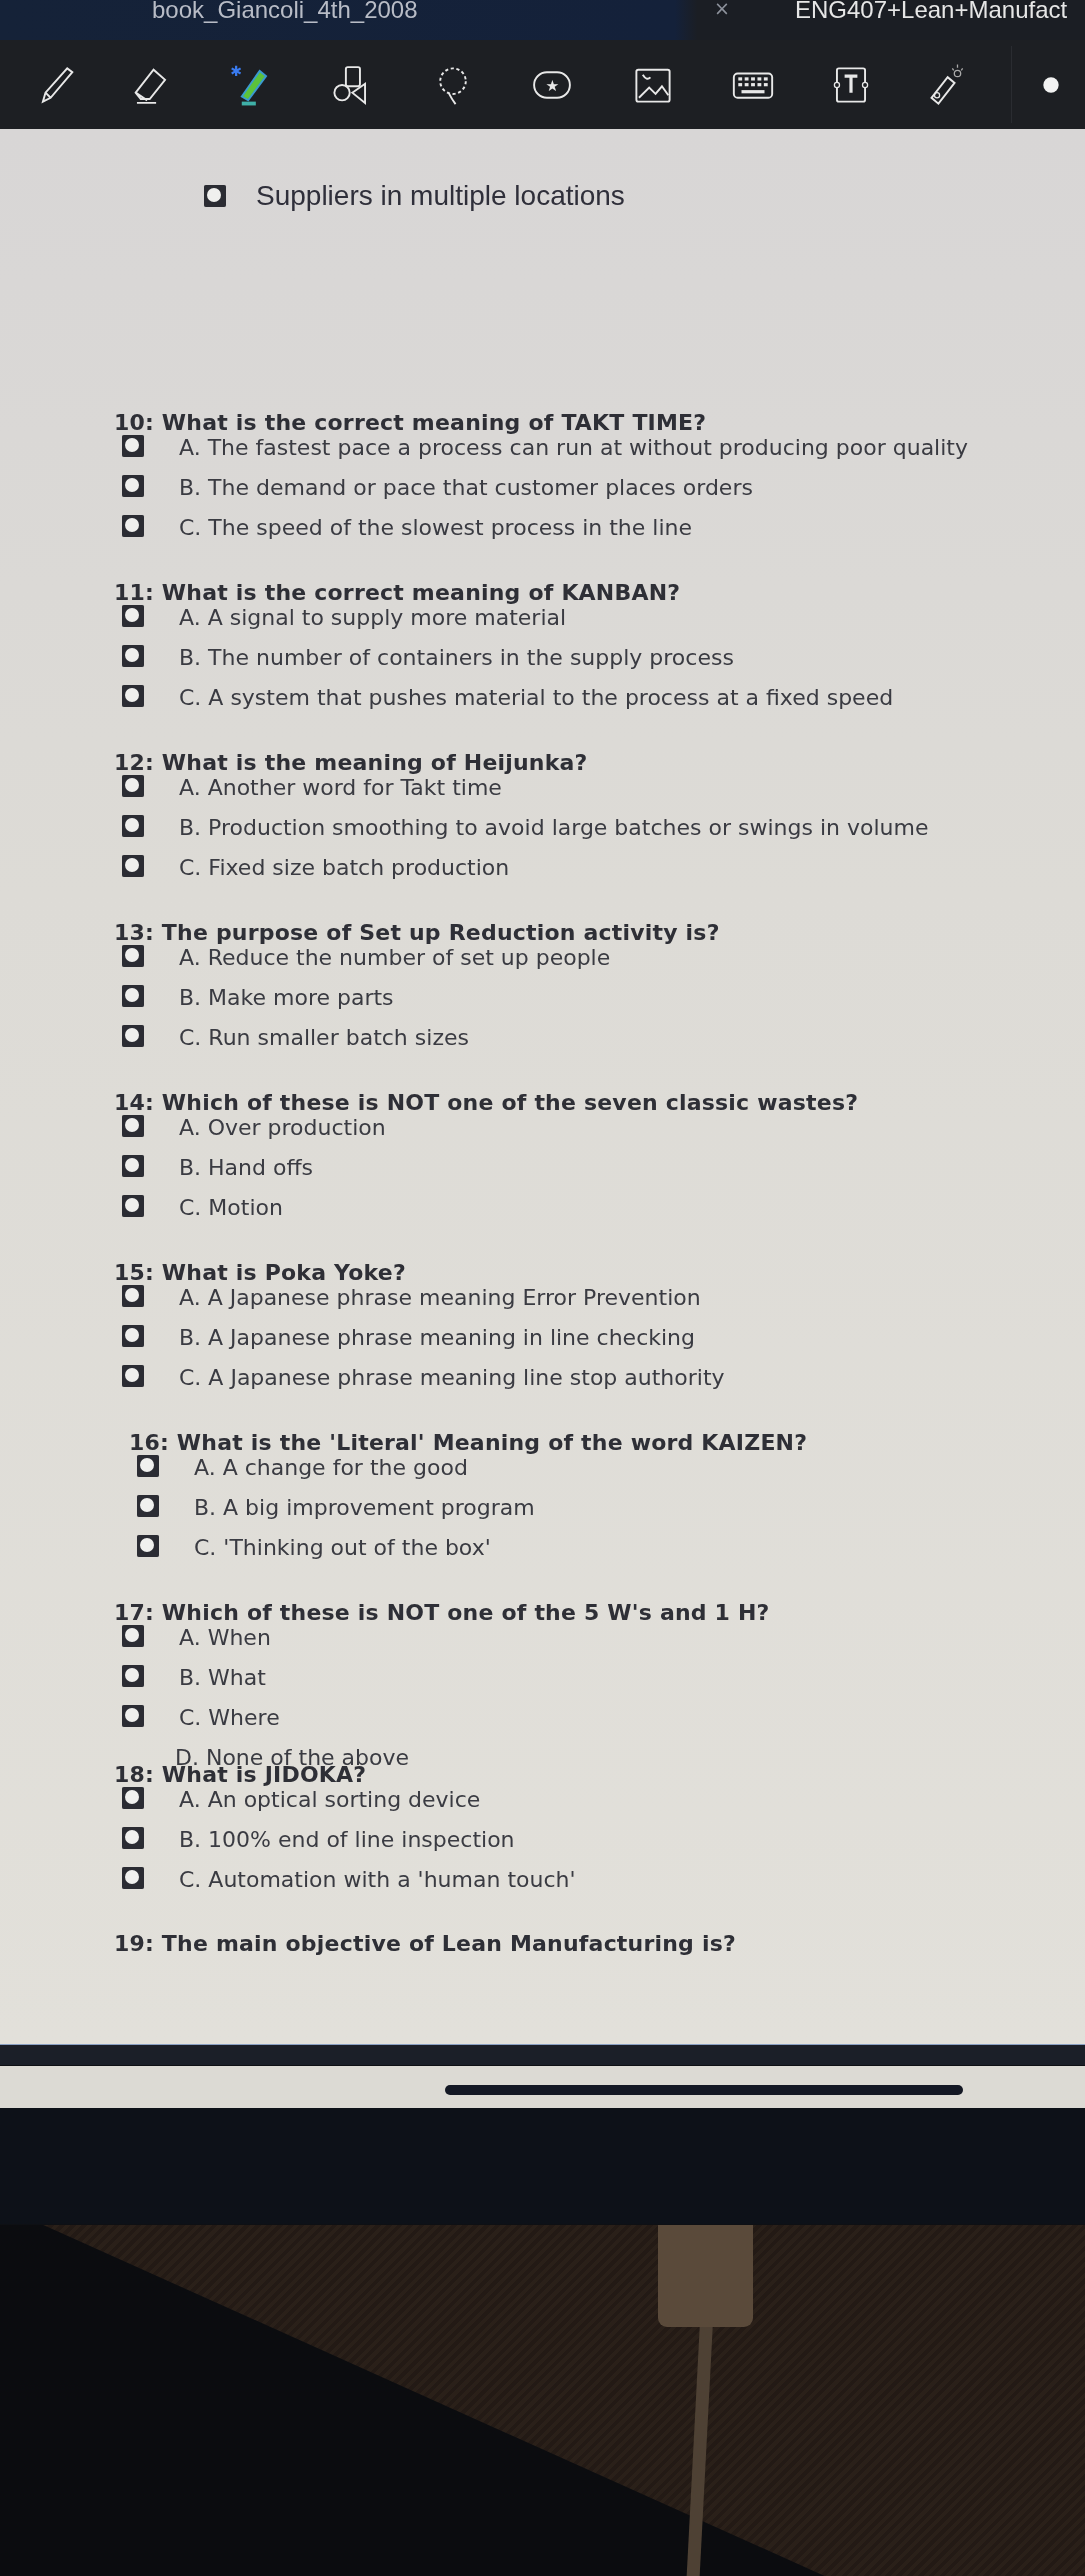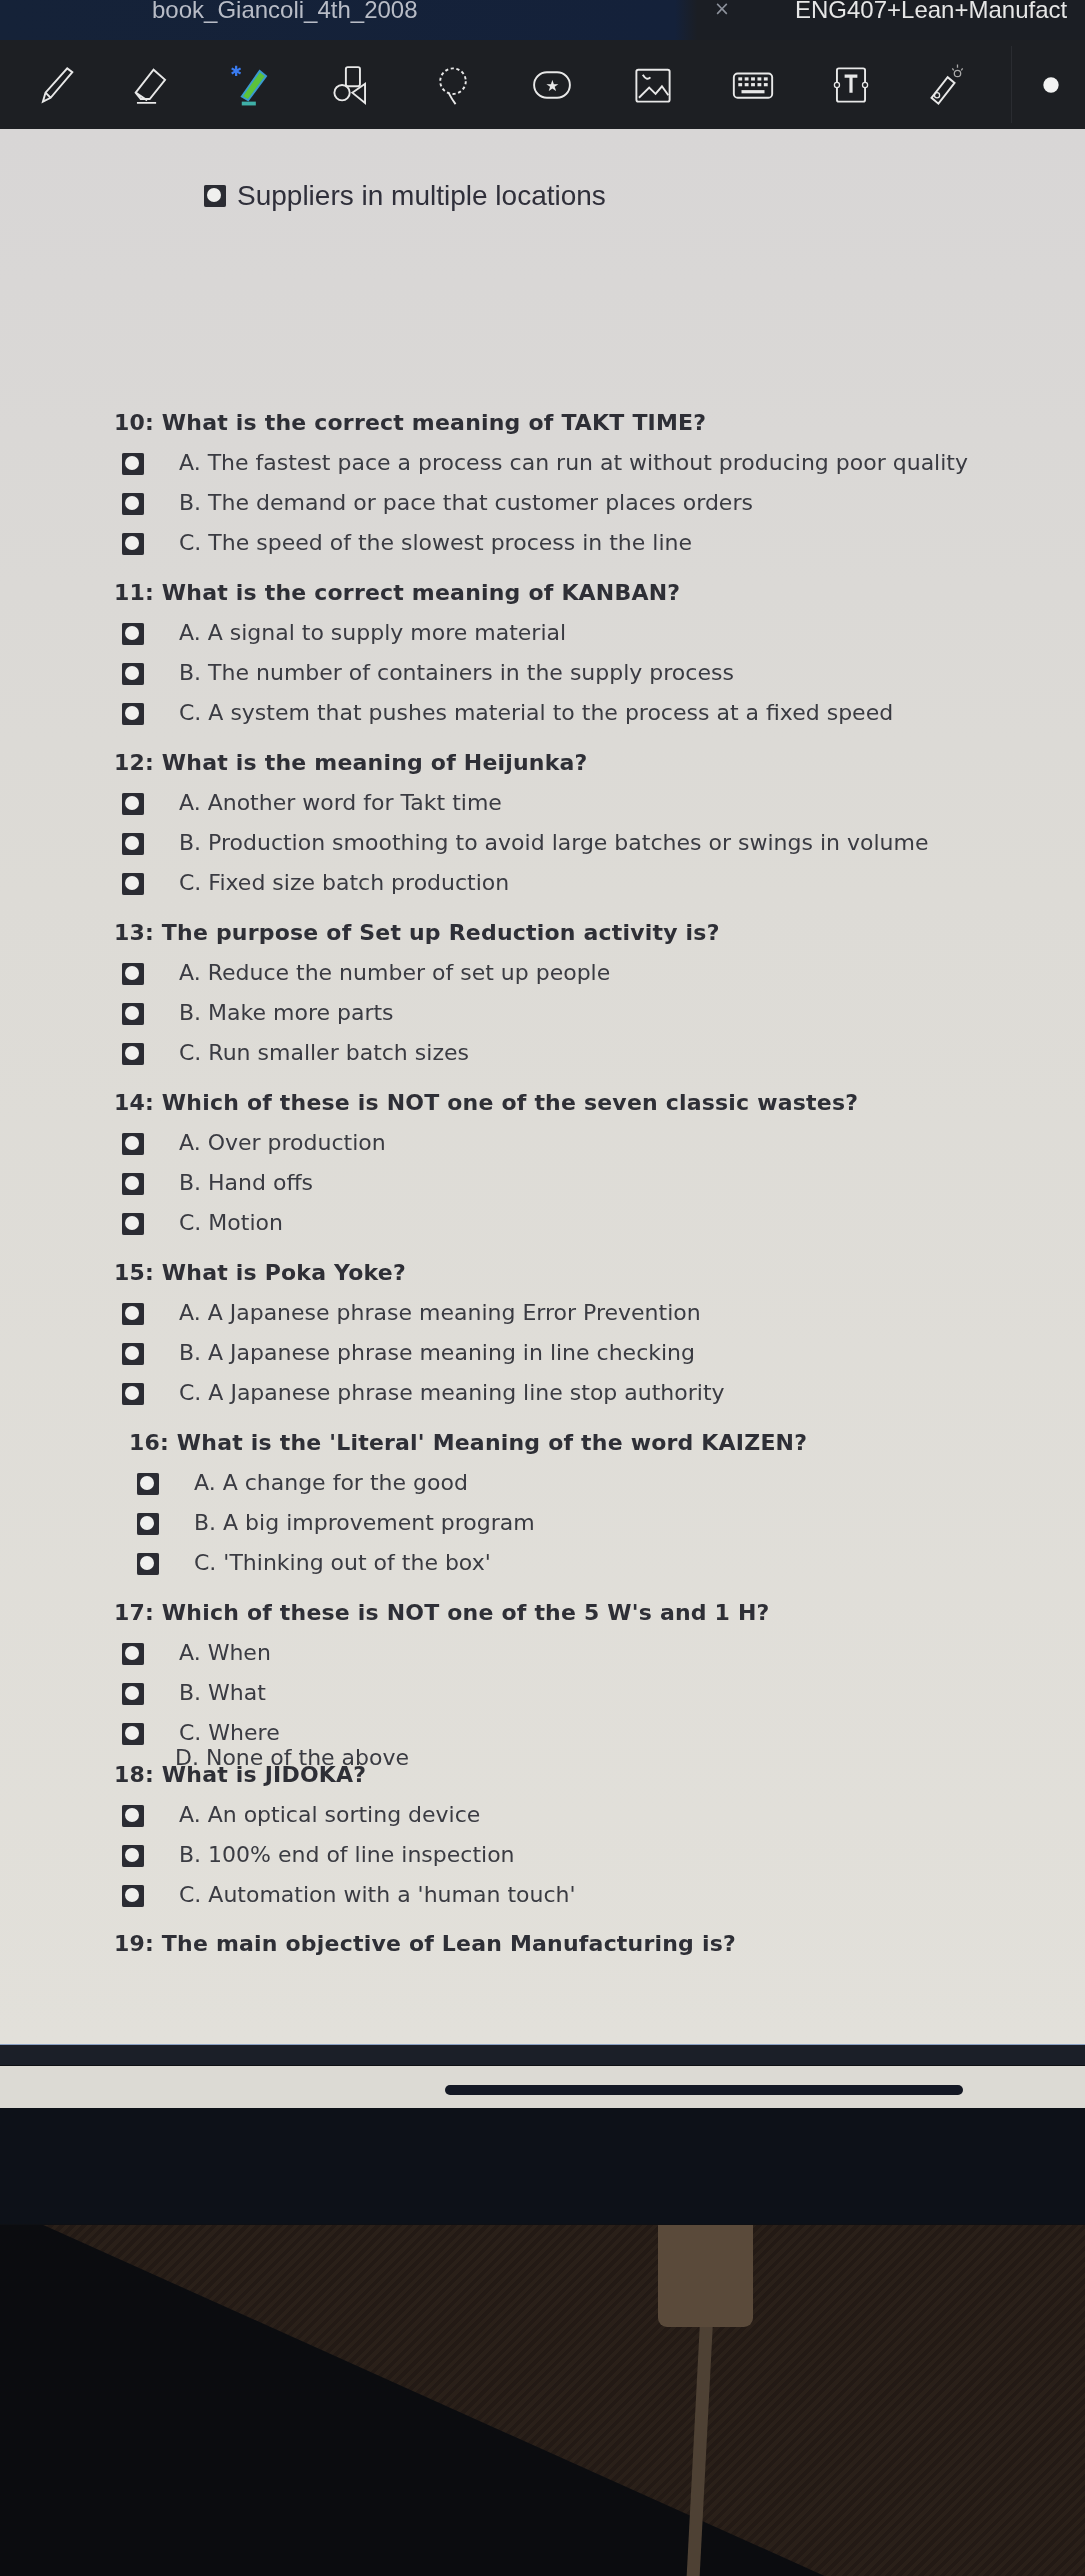--- a/index.html
+++ b/index.html
@@ -31,37 +31,37 @@
   }
   .tool svg { width:46px; height:46px; }
   .toolbar-divider { position:absolute; left:1011px; top:6.4px; width:1.3px; height:77px; background:#2a2c31; }
   
   .page {
     position:absolute; left:0; top:129px; width:1085px; height:1915px;
     background:linear-gradient(180deg,#d8d6d6 0%, #dddbd6 40%, #e2e0da 100%);
   }
   .intro-row { position:absolute; left:204px; top:51px; display:flex; align-items:center; }
   .intro-text {
-    font-family:"Liberation Sans", sans-serif; font-size:28px; color:#2f2f3a; margin-left:11px;
+    font-family:"Liberation Sans", sans-serif; font-size:28px; color:#2f2f3a; margin-left:30px;
   }
   .cb {
     width:22px; height:22px; box-sizing:border-box;
     background:#2b2c33; border:1.9px solid #2b2c33; border-radius:1.3px; position:relative;
     flex:none;
   }
   .cb::after {
     content:""; position:absolute; left:1.9px; top:1.9px; width:14px; height:14px;
     background:#f0f0ee; border-radius:50%;
   }
   .question { position:absolute; left:114px; }
   .q-title {
     font-family:"DejaVu Sans", sans-serif; font-weight:bold; font-size:22px; color:#2e2f36;
     white-space:nowrap; letter-spacing:0.2px;
   }
-  .opt { display:flex; align-items:flex-end; height:40px;padding-left:8px; }
+  .opt { display:flex; align-items:flex-start; height:40px;padding-left:8px; }
   .opt .cb { margin-left:0; }
   .opt-text {
     font-family:"DejaVu Sans", sans-serif; font-size:22px; color:#3a3b42; margin-left:35px; white-space:nowrap;
   }
   .opt-plain { height:25.6px; display:flex; align-items:flex-start; }
   .opt-plain .opt-text { margin-left:61px; }
   
   .bottom-bar1 { position:absolute; left:0; top:2044px; width:1085px; height:20.4px; background:#1b1f28; border-top:1.3px solid #8aa0c2; }
   .bottom-strip { position:absolute; left:0; top:2066px; width:1085px; height:42px; background:#dcdad4; }
   .home-indicator { position:absolute; left:445px; top:2085px; width:518px; height:10.2px; background:#141824; border-radius:5.1px; }

